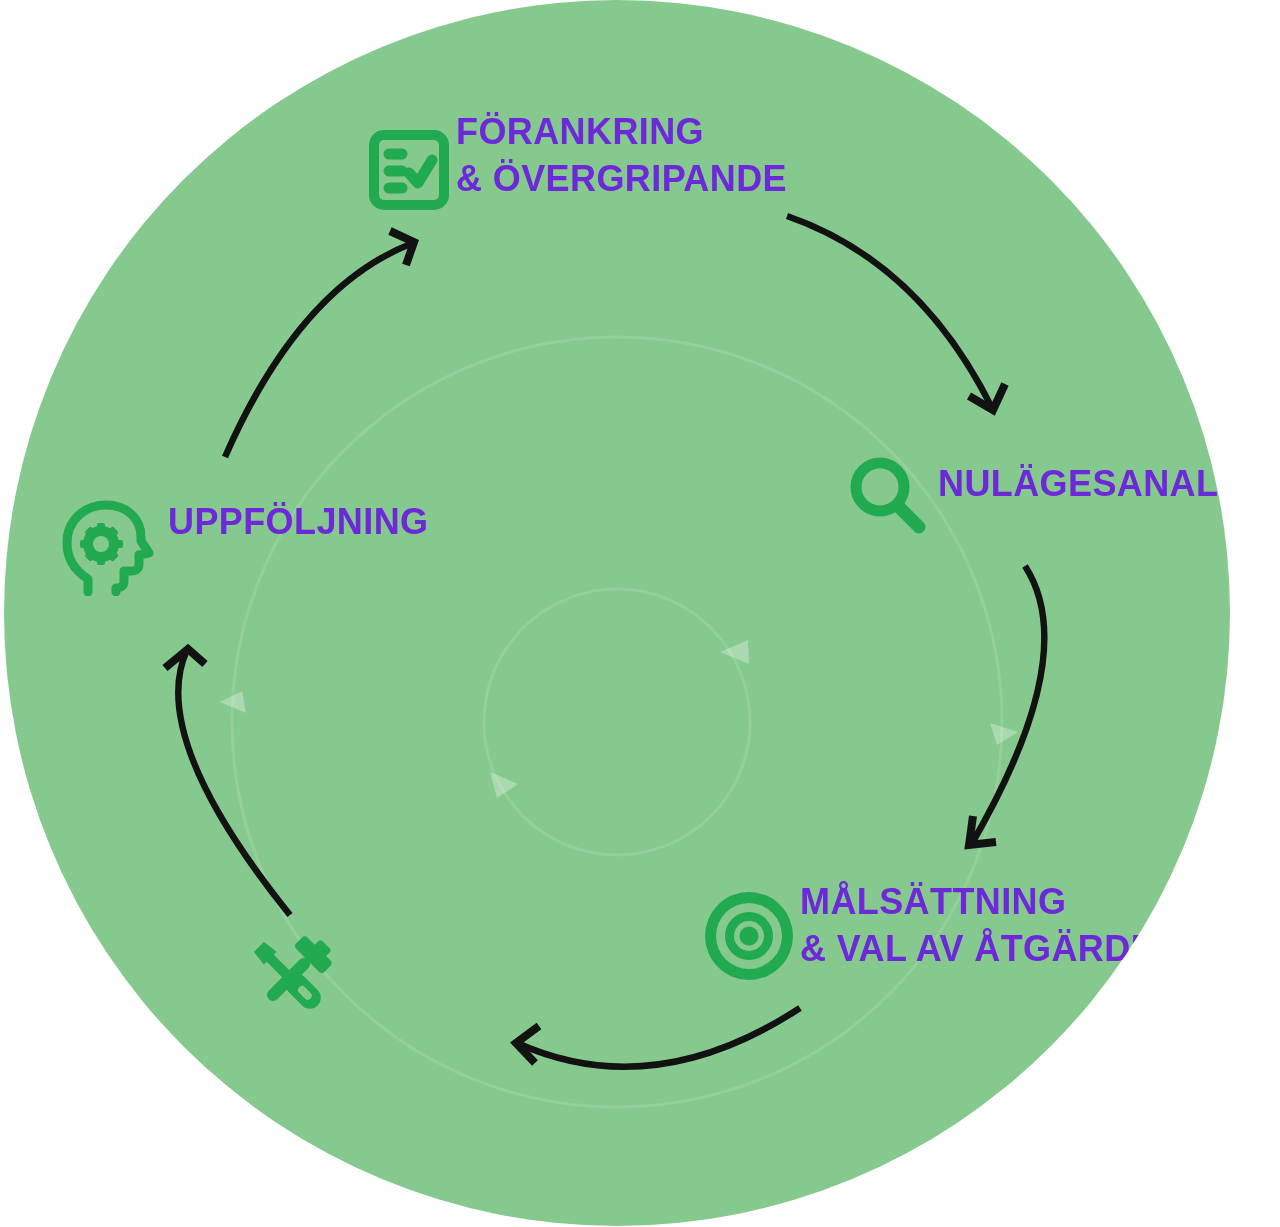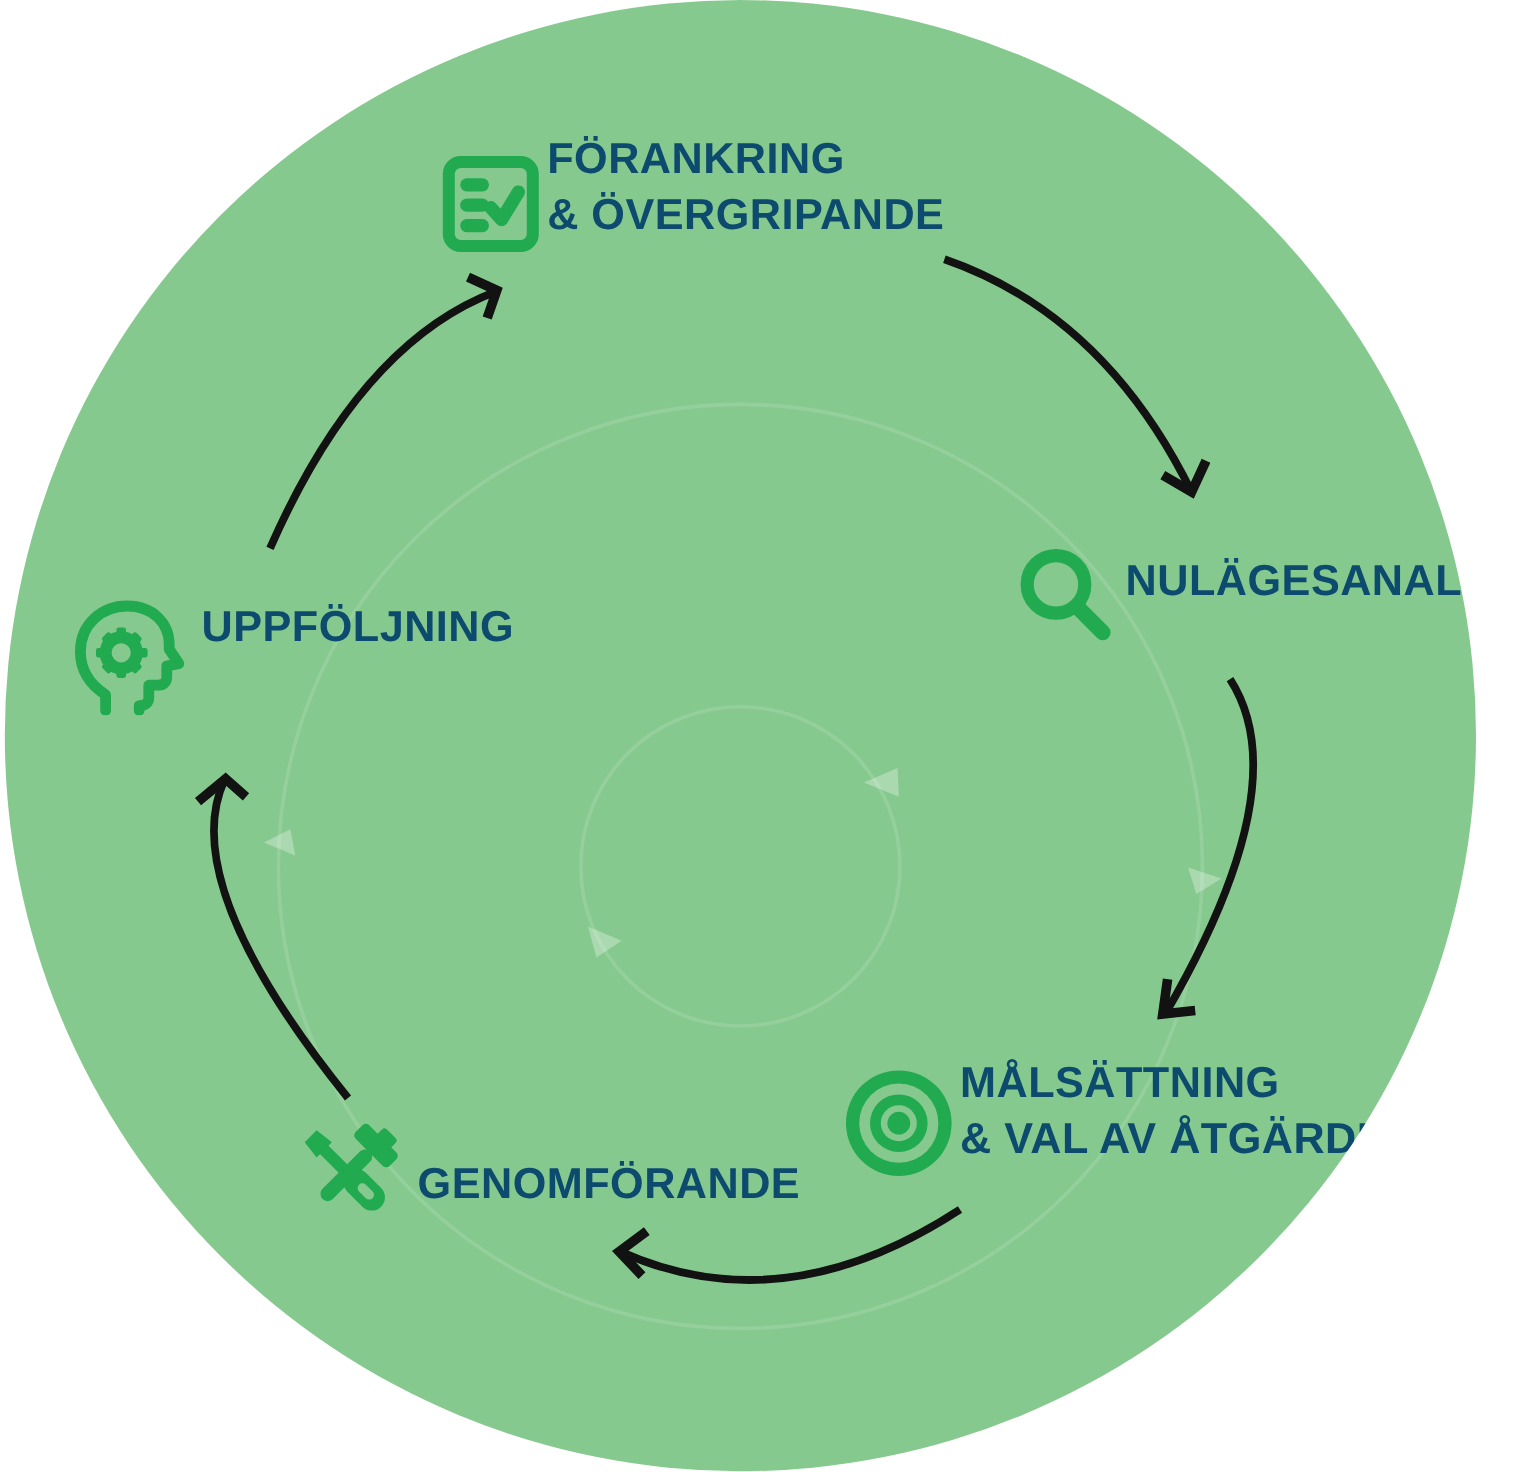--- a/index.html
+++ b/index.html
@@ -8,21 +8,21 @@
     font-family:"Liberation Sans", sans-serif;
   }
   .circle{
     position:absolute;left:4px;top:0;width:1226px;height:1226px;
     border-radius:50%;background:#86C98F;overflow:hidden;
   }
   .content{position:absolute;left:-4px;top:0;width:1280px;height:1227px;}
   .layer{position:absolute;left:0;top:0;}
   .icon{position:absolute;}
   .label{
-    position:absolute;color:#0c4a6e;font-weight:700;font-size:36px;
+    position:absolute;color:#6d28d9;font-weight:700;font-size:36px;
     line-height:47px;letter-spacing:0.4px;white-space:nowrap;
   }
 </style>
 </head>
 <body>
 
 <div class="stage">
   <div class="circle">
     <div class="content">
 
@@ -98,23 +98,20 @@
           <rect x="39" y="49" width="22" height="40" rx="11"></rect>
           <rect x="46" y="63" width="8" height="16" rx="4" fill="#86C98F"></rect>
         </g>
 
         <g transform="rotate(45 50 50)" fill="#21AA4F">
           <rect x="44" y="1" width="16" height="12" rx="3"></rect>
           <rect x="30" y="9" width="40" height="16" rx="4"></rect>
           <rect x="44" y="24" width="12" height="56" rx="6"></rect>
         </g>
       </svg>
-      <div class="label" style="left:348px;top:962px">
-        <div>GENOMFÖRANDE</div>
-      </div>
 
       <svg class="icon" style="left:58px;top:496px" width="100" height="100" viewBox="0 0 100 100">
         <path d="M30 96 L30 83 C16 74 9 62 9 47 C9 24 27 9 48 9 C69 9 83 23 83 41
                  L83 45 L91 57 L81 59 L81 68 C81 73 78 75 73 75 L66 75 L66 85
                  C66 90 63 92 58 92 L58 96" fill="none" stroke="#21AA4F" stroke-width="9" stroke-linecap="round" stroke-linejoin="round"></path>
         <g>
           <circle cx="43" cy="48" r="13" fill="none" stroke="#21AA4F" stroke-width="10"></circle>
           <g fill="#21AA4F">
             <rect x="39" y="27" width="8" height="9" rx="2"></rect>
             <rect x="39" y="60" width="8" height="9" rx="2"></rect>

